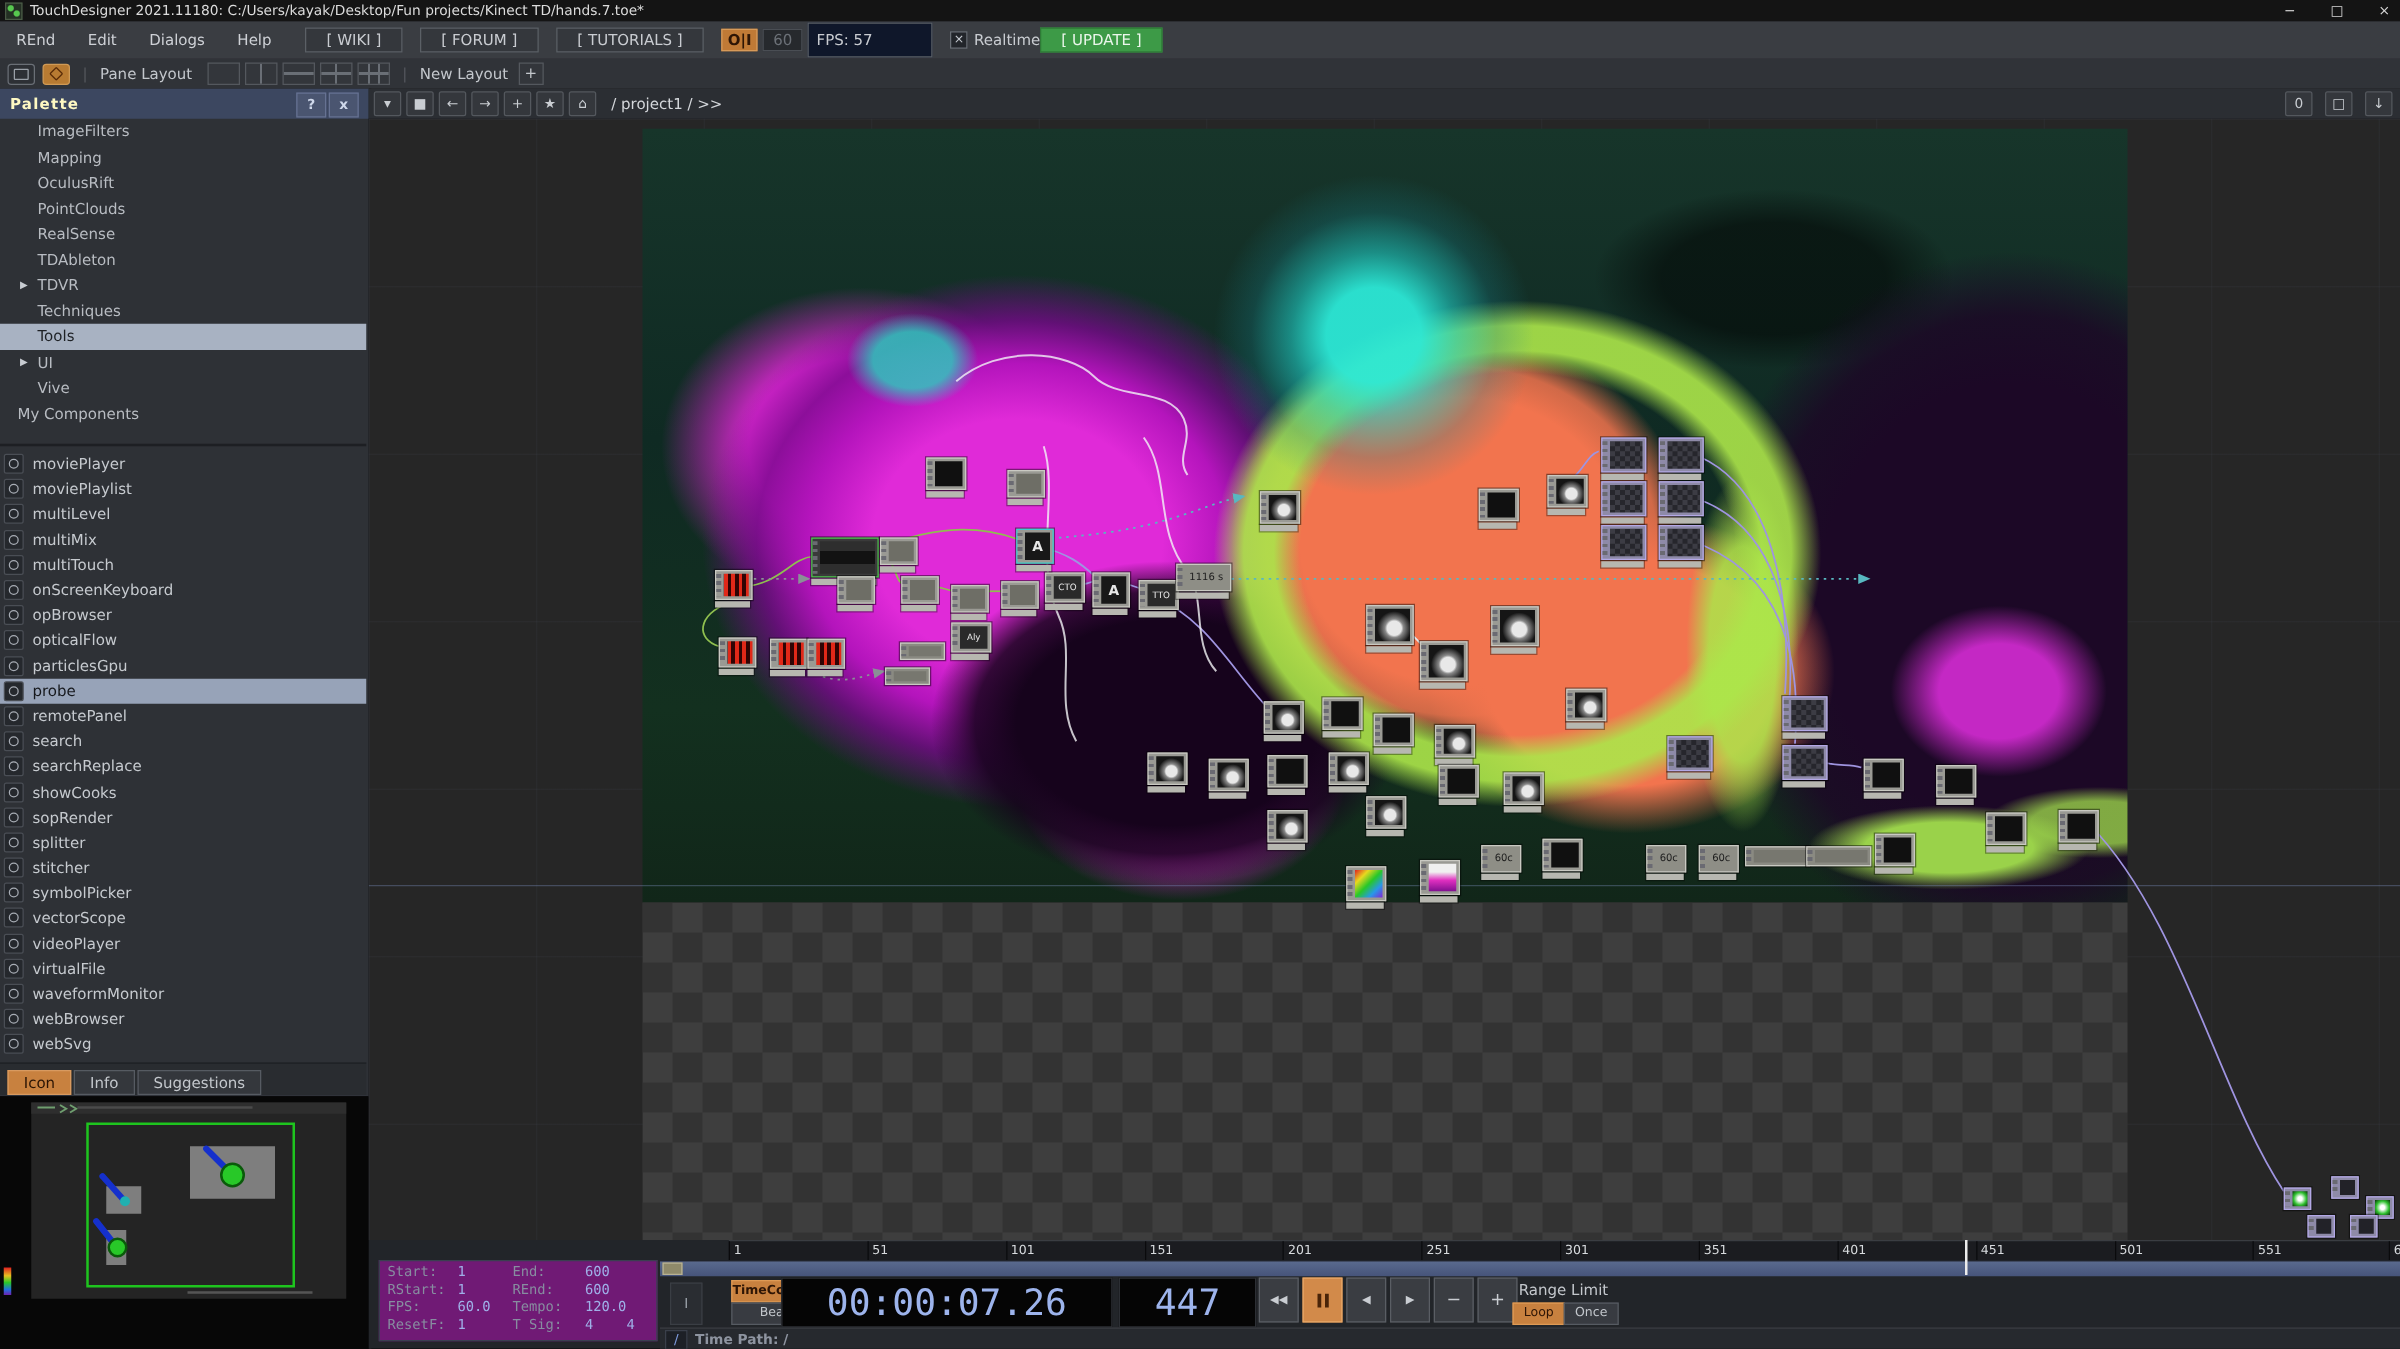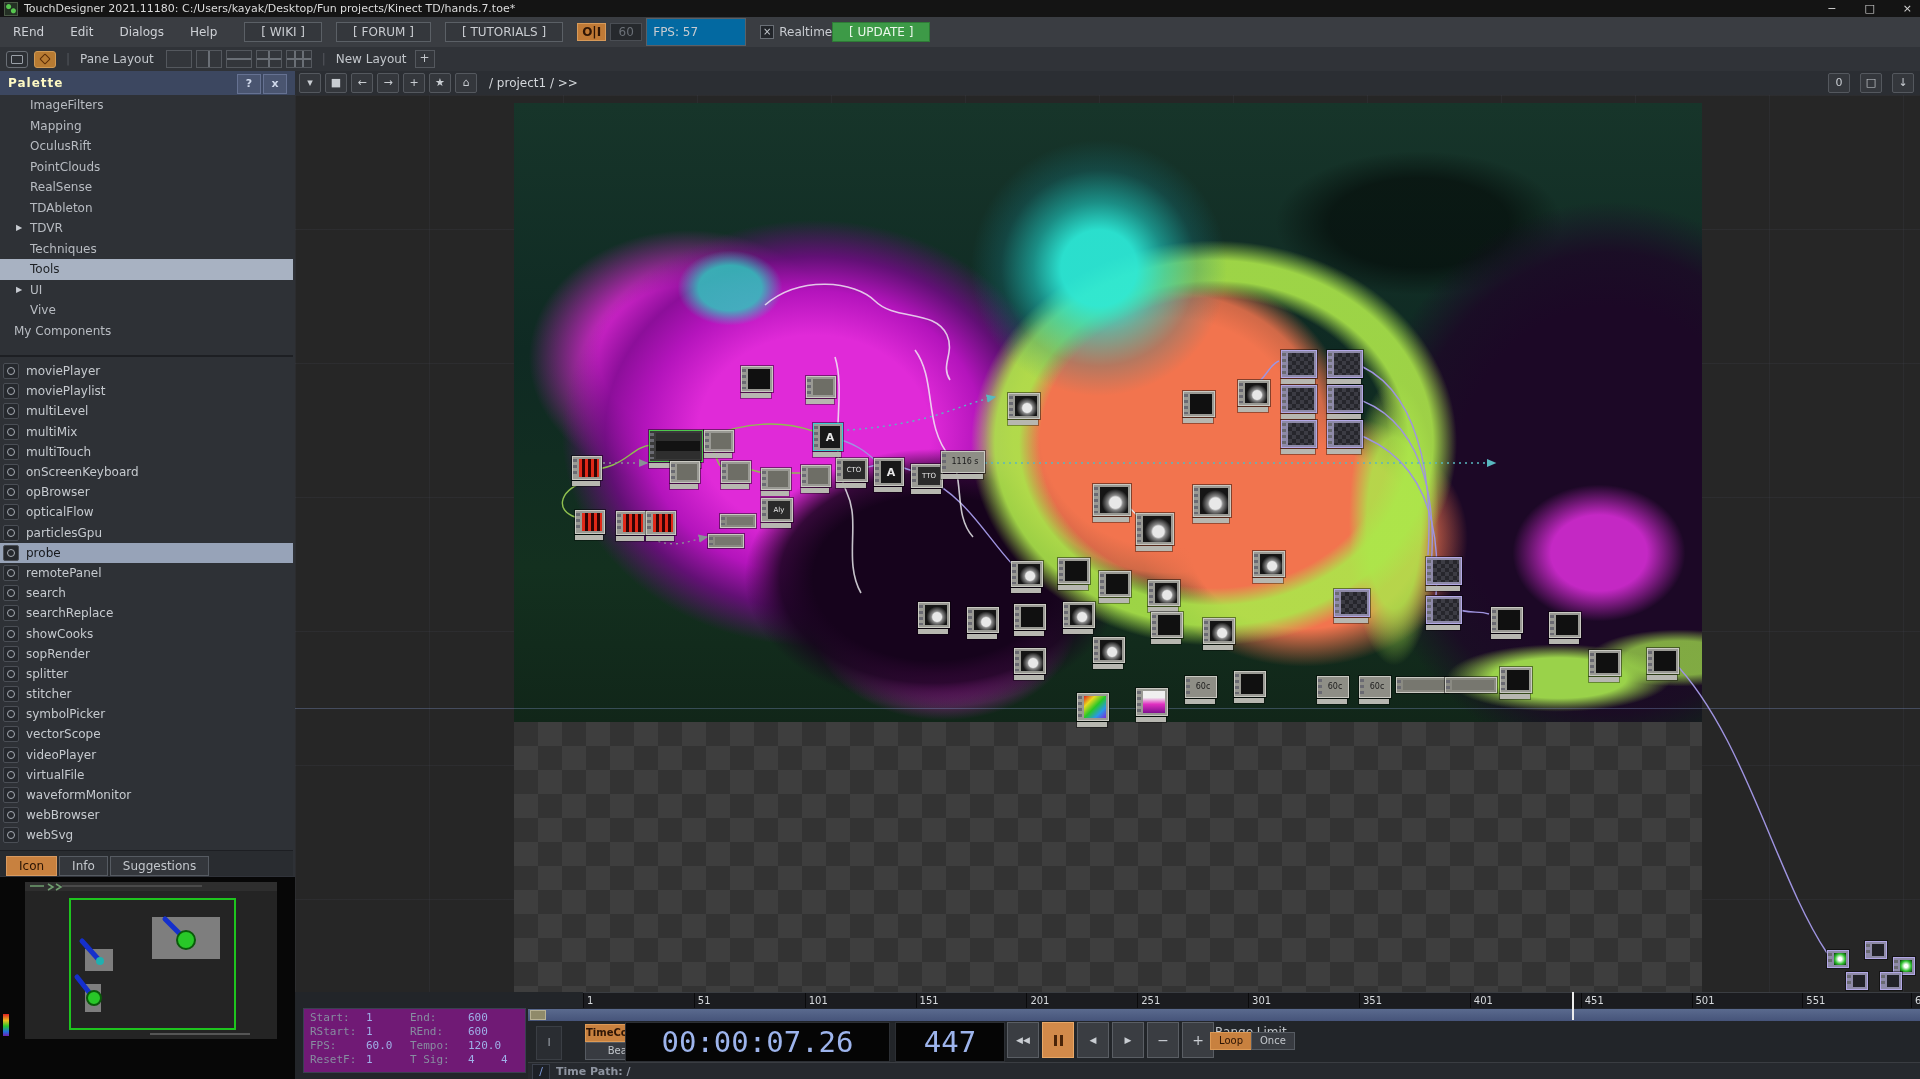--- a/index.html
+++ b/index.html
@@ -14,21 +14,21 @@
     radial-gradient(circle at 70% 65%,#57c84f 0 2px,transparent 3px),#243024;border:1px solid #4a5a46;}
   #title-text{font-size:11px;color:#dcdcdc;}
   #win-controls{position:absolute;right:8px;top:0;height:17px;display:flex;gap:28px;align-items:center;color:#d6d6d6;font-size:11px;}
   
   #menubar{left:0;top:17px;width:1920px;height:30px;background:#3a3d42;border-bottom:2px solid #24262a;
            display:flex;align-items:center;font-size:12px;}
   .menu-item{margin:0 7px;padding:2px 6px;color:#ced1d6;}
   .link-btn{margin-left:14px;padding:2px 16px;border:1px solid #5b6066;background:#34373c;color:#c9ccd1;}
   #oi-btn{margin-left:14px;padding:1px 4px;background:#c07a36;border:1px solid #d69a5a;color:#2e1505;font-weight:bold;}
   #fps-cap{margin-left:4px;width:30px;text-align:center;border:1px solid #4a4e54;background:#26292d;color:#6b7077;padding:1px 0;}
-  #fps-box{margin-left:4px;width:86px;border:1px solid #5b6066;background:#0369a1;color:#c9ccd1;padding:6px 6px;}
+  #fps-box{margin-left:4px;width:86px;border:1px solid #5b6066;background:#0f172a;color:#c9ccd1;padding:6px 6px;}
   #rt-check{margin-left:14px;width:12px;height:12px;border:1px solid #6a6f76;background:#22252a;color:#c8ccd2;
             font-size:10px;line-height:11px;text-align:center;}
   #rt-label{margin-left:5px;}
   #status-box{flex:1;margin:0 10px;background:#4c5056;color:#ccd0d5;padding:2px 8px;height:16px;line-height:16px;}
   #update-btn{margin-right:6px;width:96px;text-align:center;background:#3d9a47;border:1px solid #2e7a36;color:#eaf6ea;padding:2px 0;}
   
   #panebar{left:0;top:47px;width:1920px;height:24px;background:#303338;border-bottom:1px solid #1d1f22;
            display:flex;align-items:center;font-size:12px;color:#c3c7cc;}
   .pb-icon{width:20px;height:15px;border:1px solid #6a6f76;border-radius:3px;background:#2d3035;margin-left:6px;position:relative;}
   .pb-icon.orange{background:#b87b32;border-color:#d09a55;}
@@ -149,21 +149,21 @@
   .lcd{position:absolute;top:30px;height:38px;background:#050505;border:1px solid #2c2f34;
        font-family:"DejaVu Sans Mono","Liberation Mono",monospace;color:#9db4ec;font-size:29px;
        display:flex;align-items:center;justify-content:center;}
   #lcd-time{left:330px;width:263px;}
   #lcd-frame{left:600px;width:108px;}
   .tr-btn{position:absolute;top:30px;width:30px;height:34px;background:#3a3d42;border:1px solid #5a5e64;
           color:#c9cdd2;font-size:9px;display:flex;align-items:center;justify-content:center;gap:1px;}
   .tr-btn.active{background:#d28a4a;border-color:#e8a868;color:#4a2408;}
   .pbar{width:3px;height:11px;background:#4a2408;display:inline-block;margin:0 1px;}
   #range-label{left:920px;top:33px;font-size:12px;color:#c3c7cc;}
-  .rl-btn{position:absolute;top:40px;height:16px;font-size:10px;text-align:right;line-height:15px;padding:0 8px;}
+  .rl-btn{position:absolute;top:50px;height:16px;font-size:10px;text-align:right;line-height:15px;padding:0 8px;}
   #btn-loop{left:915px;background:#c8813f;border:1px solid #de9a55;color:#2e1505;}
   #btn-once{left:956px;background:#383b41;border:1px solid #565b62;color:#c3c7cc;}
   #timepath-row{left:233px;top:70px;width:1392px;height:17px;background:#26292e;border-top:1px solid #3a3d42;}
   #tp-slash{position:absolute;left:4px;top:1px;width:16px;height:14px;background:#1d2026;color:#7f9ce0;
             font-size:11px;text-align:center;line-height:14px;border:1px solid #3a3f4a;}
   #tp-text{position:absolute;left:28px;top:2px;font-size:11px;color:#8e94a0;font-weight:bold;}
 </style>
 </head>
 <body>
 

